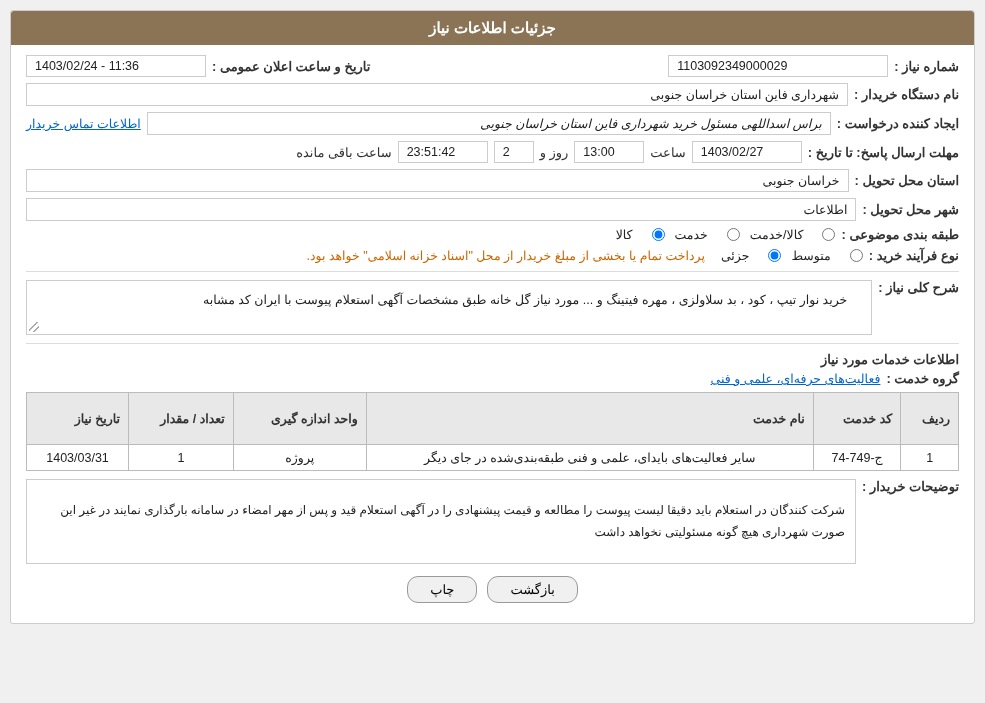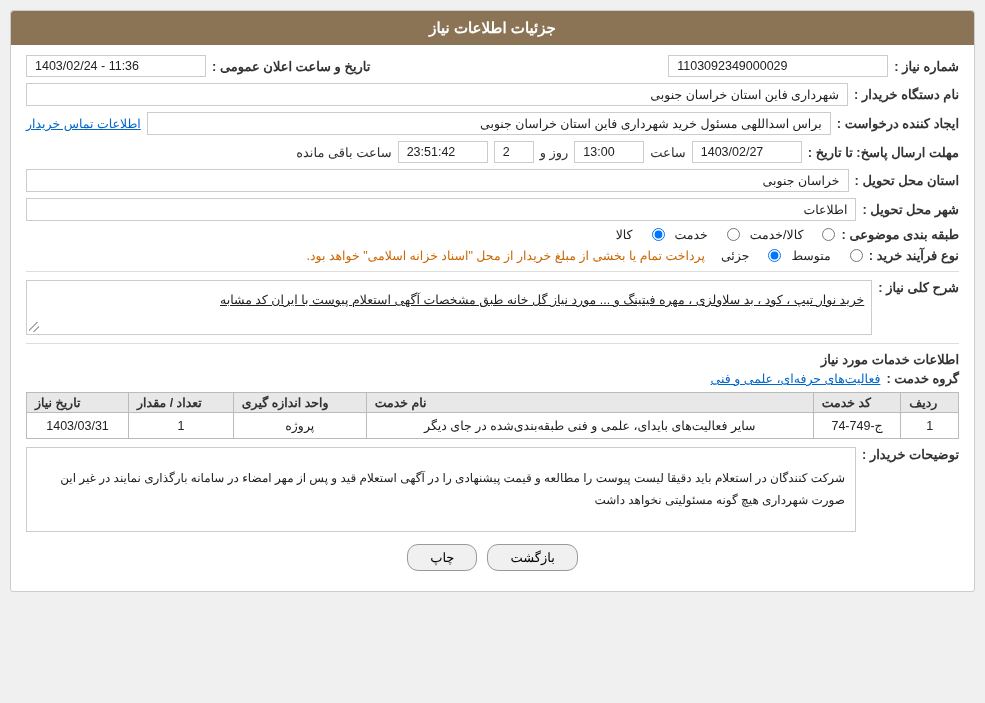--- a/index.html
+++ b/index.html
@@ -81,27 +81,26 @@
     .radio-item input[type=radio] {
       margin: 0;
     }
     .divider {
       border: none;
       border-top: 1px solid #ddd;
       margin: 8px 0;
     }
     .description-box {
       border: 1px solid #ccc;
-      padding: 8px 7px;
+      padding: 8px 24px;
       font-size: 12.5px;
       line-height: 1.8;
       background: #fff;
       min-height: 55px;
       position: relative;
-      text-decoration: underline;
     }
     .description-box .resize-handle {
       position: absolute;
       bottom: 2px;
       left: 2px;
       width: 10px;
       height: 10px;
       background: linear-gradient(135deg, transparent 40%, #aaa 40%, #aaa 50%, transparent 50%, transparent 70%, #aaa 70%, #aaa 80%, transparent 80%);
     }
     .services-section {
@@ -109,22 +108,22 @@
     }
     .services-table {
       width: 100%;
       border-collapse: collapse;
       font-size: 12.5px;
       margin-top: 6px;
     }
     .services-table th {
       background: #e8e8e8;
       border: 1px solid #bbb;
-      padding: 2px 8px;
-      text-align: left;
+      padding: 18px 8px;
+      text-align: right;
       font-weight: bold;
       color: #333;
     }
     .services-table td {
       border: 1px solid #bbb;
       padding: 5px 8px;
       text-align: center;
     }
     .services-table tr:nth-child(even) td {
       background: #f9f9f9;
@@ -188,21 +187,21 @@
         <div class="value-box ltr" style="max-width:180px;">1403/02/24 - 11:36</div>
       </div>
 
       <div class="info-row">
         <span class="bold-label colon-label">نام دستگاه خریدار :</span>
         <div class="value-box">شهرداری فاین استان خراسان جنوبی</div>
       </div>
 
       <div class="info-row">
         <span class="bold-label colon-label">ایجاد کننده درخواست :</span>
-        <div class="value-box" style="flex:1;">براس اسداللهی مسئول خرید شهرداری فاین استان خراسان جنوبی</div>
+        <div class="value-box" style="flex:1;font-style:italic;">براس اسداللهی مسئول خرید شهرداری فاین استان خراسان جنوبی</div>
         <span class="link-text">اطلاعات تماس خریدار</span>
       </div>
 
       <div class="info-row">
         <span class="bold-label colon-label" style="min-width:130px;">مهلت ارسال پاسخ: تا تاریخ :</span>
         <div class="value-box ltr" style="max-width:110px;">1403/02/27</div>
         <span class="colon-label">ساعت</span>
         <div class="value-box ltr" style="max-width:70px;">13:00</div>
         <span class="colon-label">روز و</span>
         <div class="value-box ltr" style="max-width:40px;">2</div>

